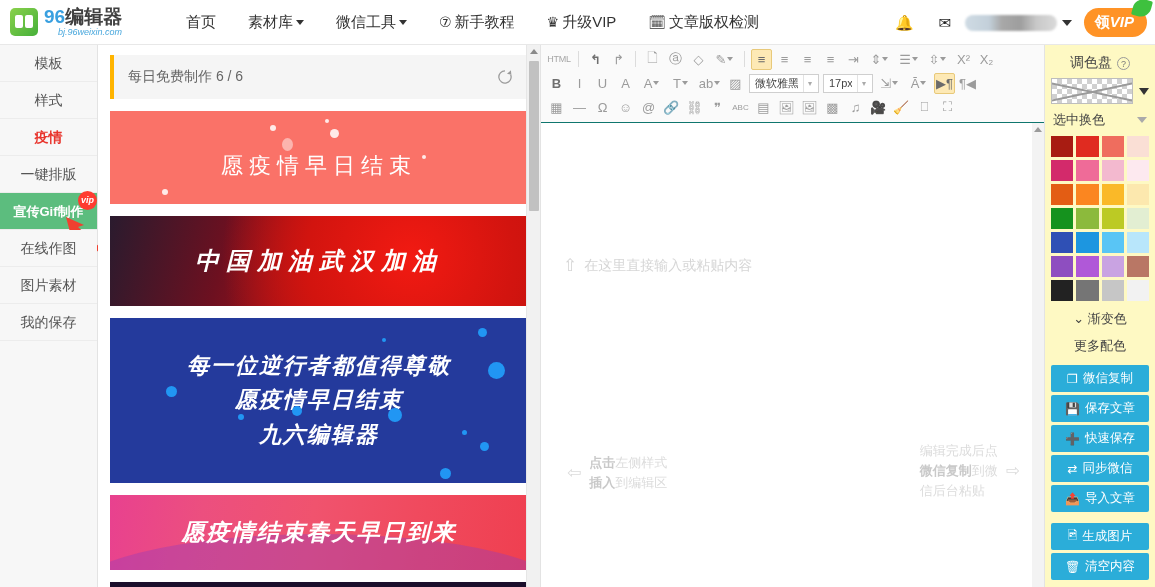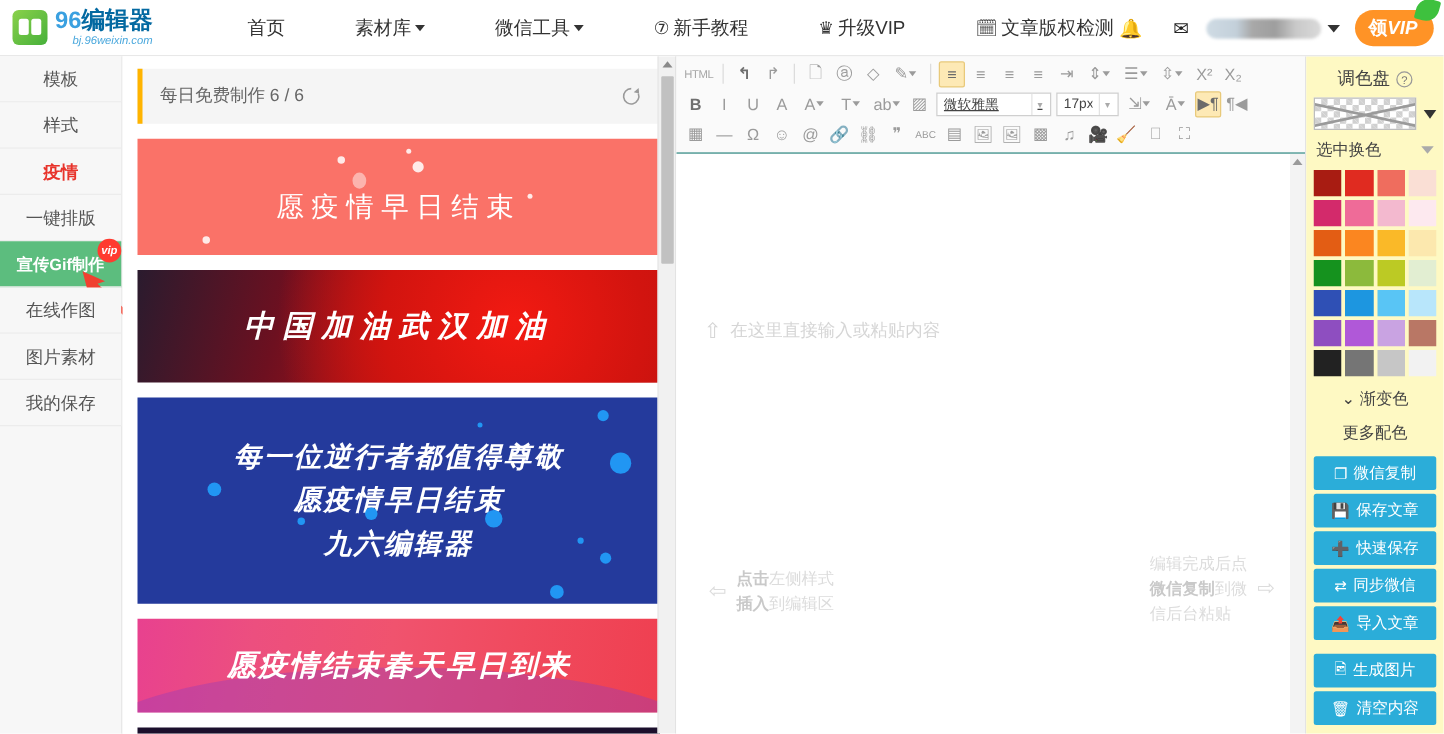--- a/index.html
+++ b/index.html
@@ -24,26 +24,26 @@
   .logo-mark:before{
     content:""; position:absolute; left:5px; top:7px; width:8px;height:13px;
     background:#fff; border-radius:2px;
   }
   .logo-mark:after{
     content:""; position:absolute; left:15px; top:7px; width:8px;height:13px;
     background:#fff; border-radius:2px;
   }
   .logo-txt{ margin-left:6px; line-height:1;}
   .logo-name{ color:#3aa0e0; font-size:19px; font-weight:bold; letter-spacing:0px;}
-  .logo-name .g{ color:#0369a1; }
+  .logo-name .g{ color:#404040; }
   .logo-sub{ color:#4aa8dd; font-size:9px; font-style:italic; margin-top:2px;margin-left:14px;}
 
   .menu{ display:flex; align-items:center; }
   .menu-item{
-    font-size:15px; color:#333; margin:0 28px; cursor:pointer;
+    font-size:15px; color:#333; margin:0 16px; cursor:pointer;
     display:flex; align-items:center; white-space:nowrap;
   }
   .caret{ display:inline-block; margin-left:3px; border-left:4px solid transparent;
     border-right:4px solid transparent; border-top:5px solid #333; }
   .mi-icon{ margin-right:3px; font-size:14px; }
 
   .nav-right{ position:absolute; right:8px; top:0; height:45px;
     display:flex; align-items:center; }
   .nav-ico{ width:26px; height:26px; margin:0 7px; display:flex;
     align-items:center; justify-content:center; color:#222; font-size:15px;}
@@ -425,21 +425,21 @@
             <span>T</span>
             <i class="dd"></i>
           </div>
           <div class="tb" style="min-width: 27px;">
             <span>ab</span>
             <i class="dd"></i>
           </div>
           <div class="tb">
             <span>▨</span>
           </div>
-          <div class="selbox" style="width: 92px; text-decoration: underline;">
+          <div class="selbox" style="width: 70px;">
             <span style="flex: 1 1 0%; overflow: hidden; white-space: nowrap;">微软雅黑</span>
             <span class="arw">▾</span>
           </div>
           <div class="selbox" style="width: 50px;">
             <span style="flex: 1 1 0%; overflow: hidden; white-space: nowrap;">17px</span>
             <span class="arw">▾</span>
           </div>
           <div class="tb" style="min-width: 27px;">
             <span>⇲</span>
             <i class="dd"></i>

